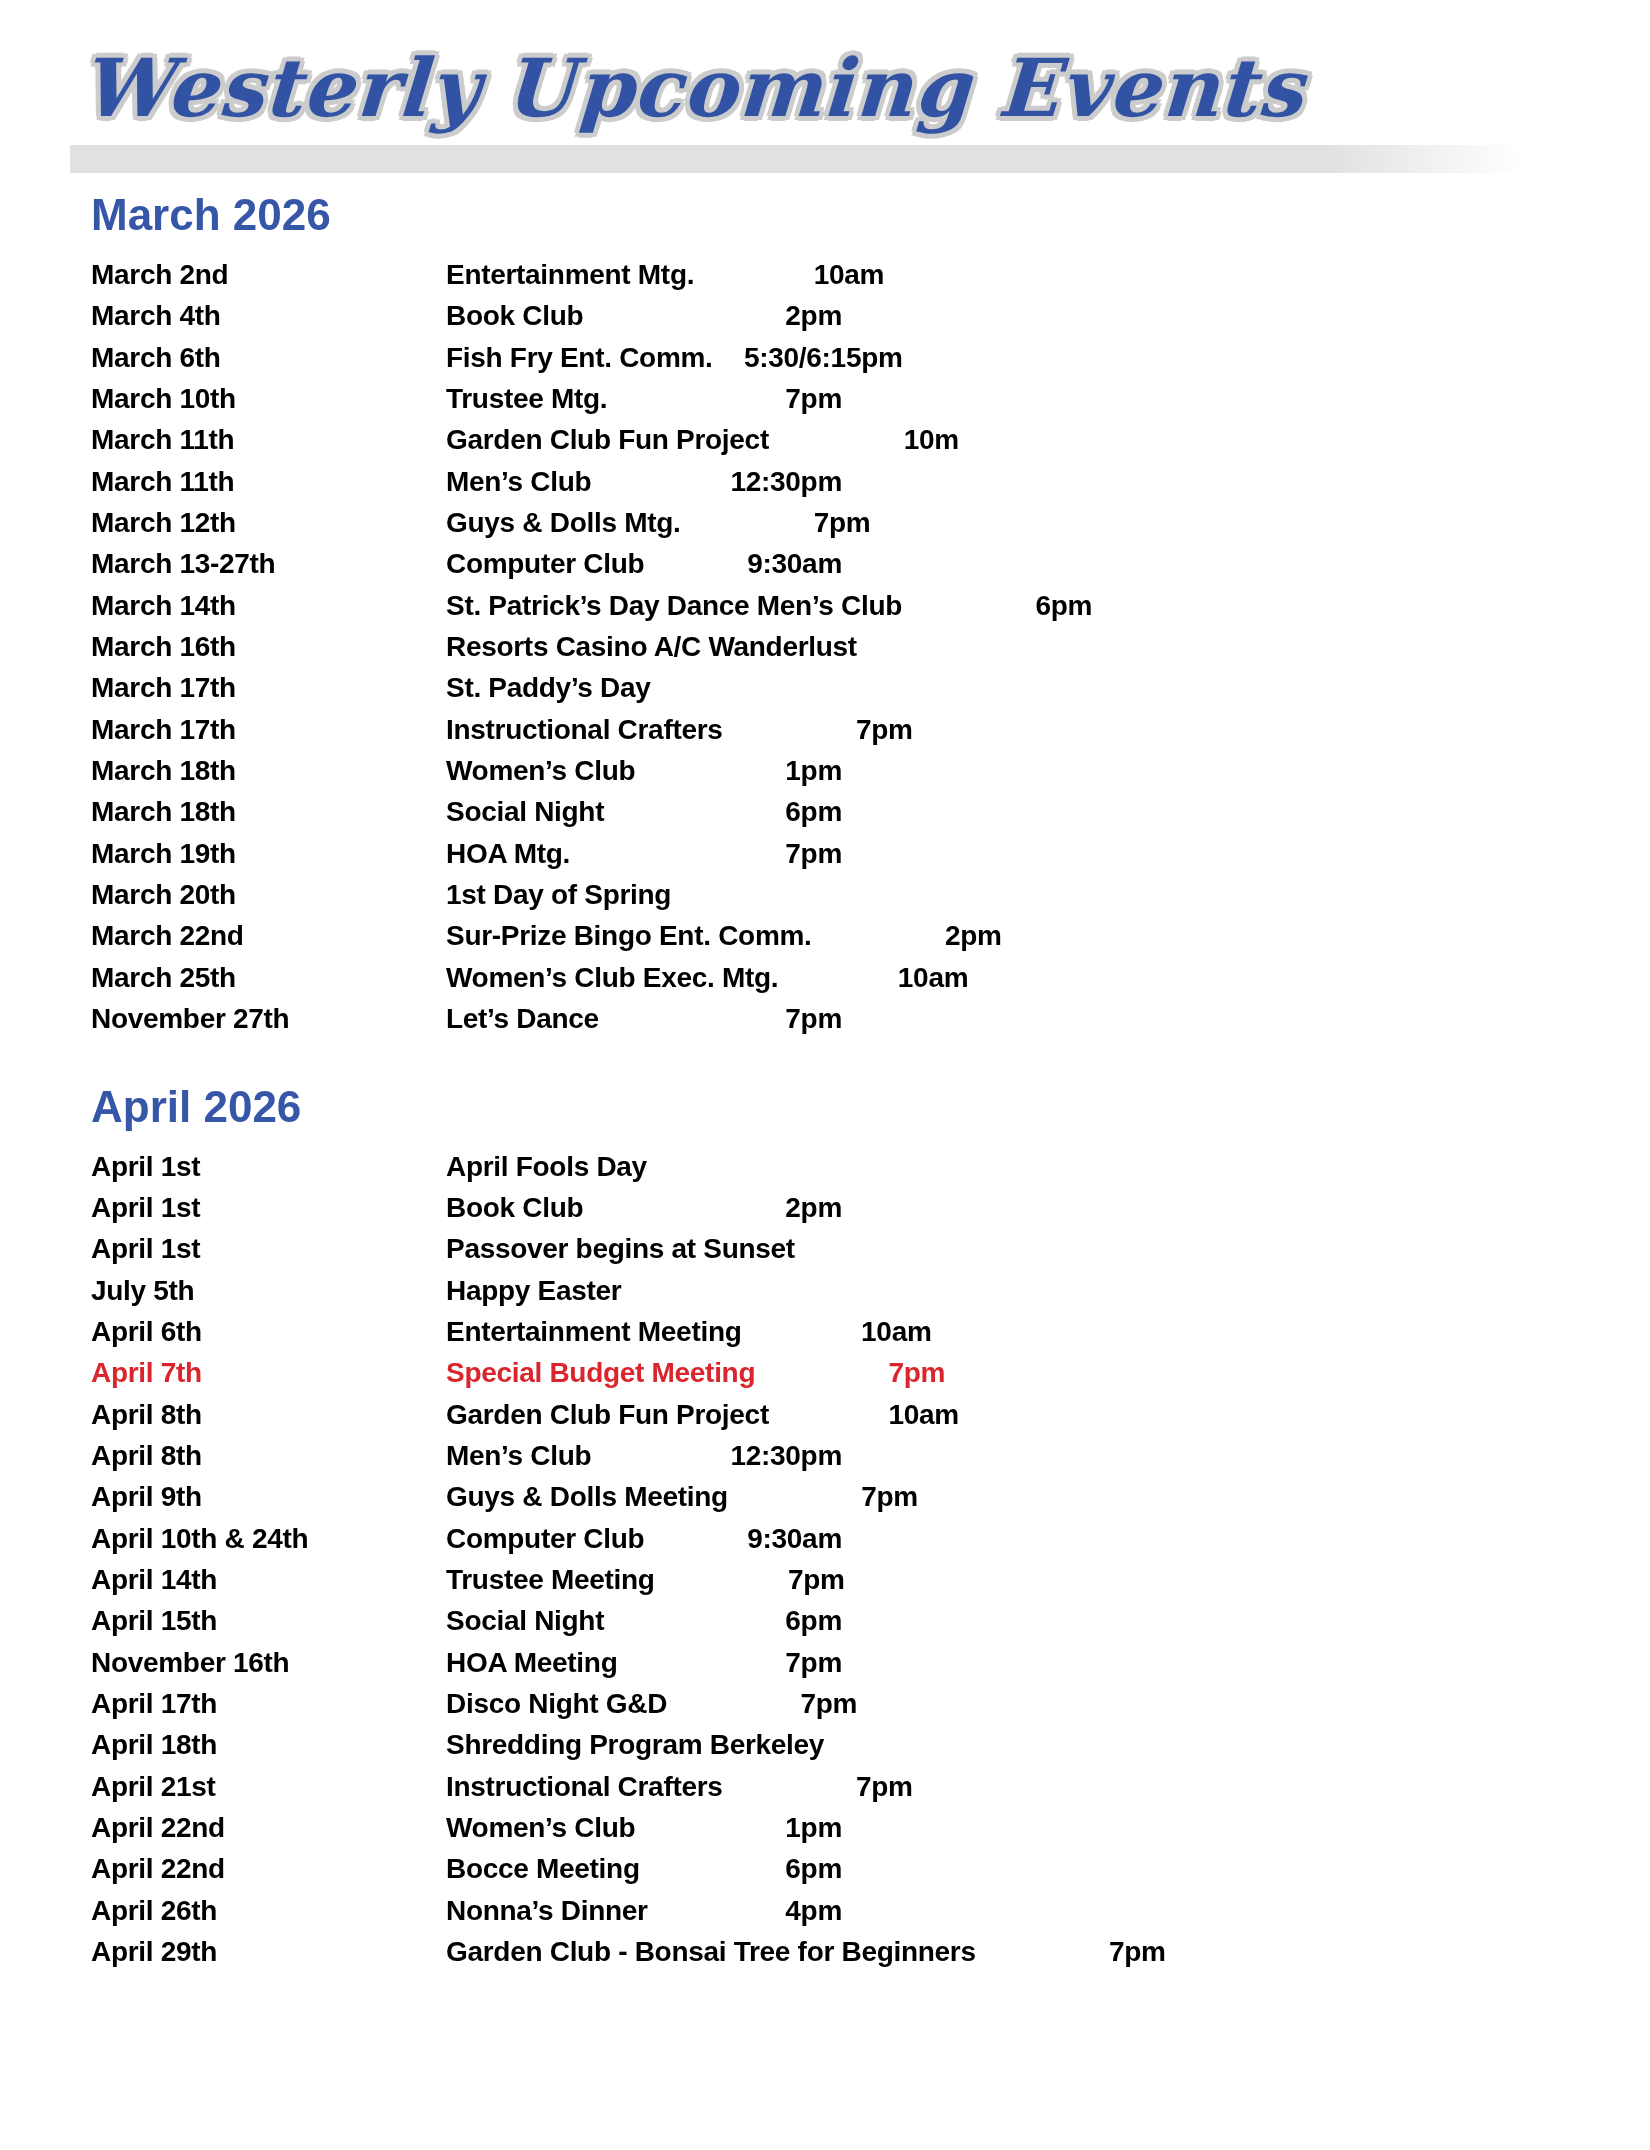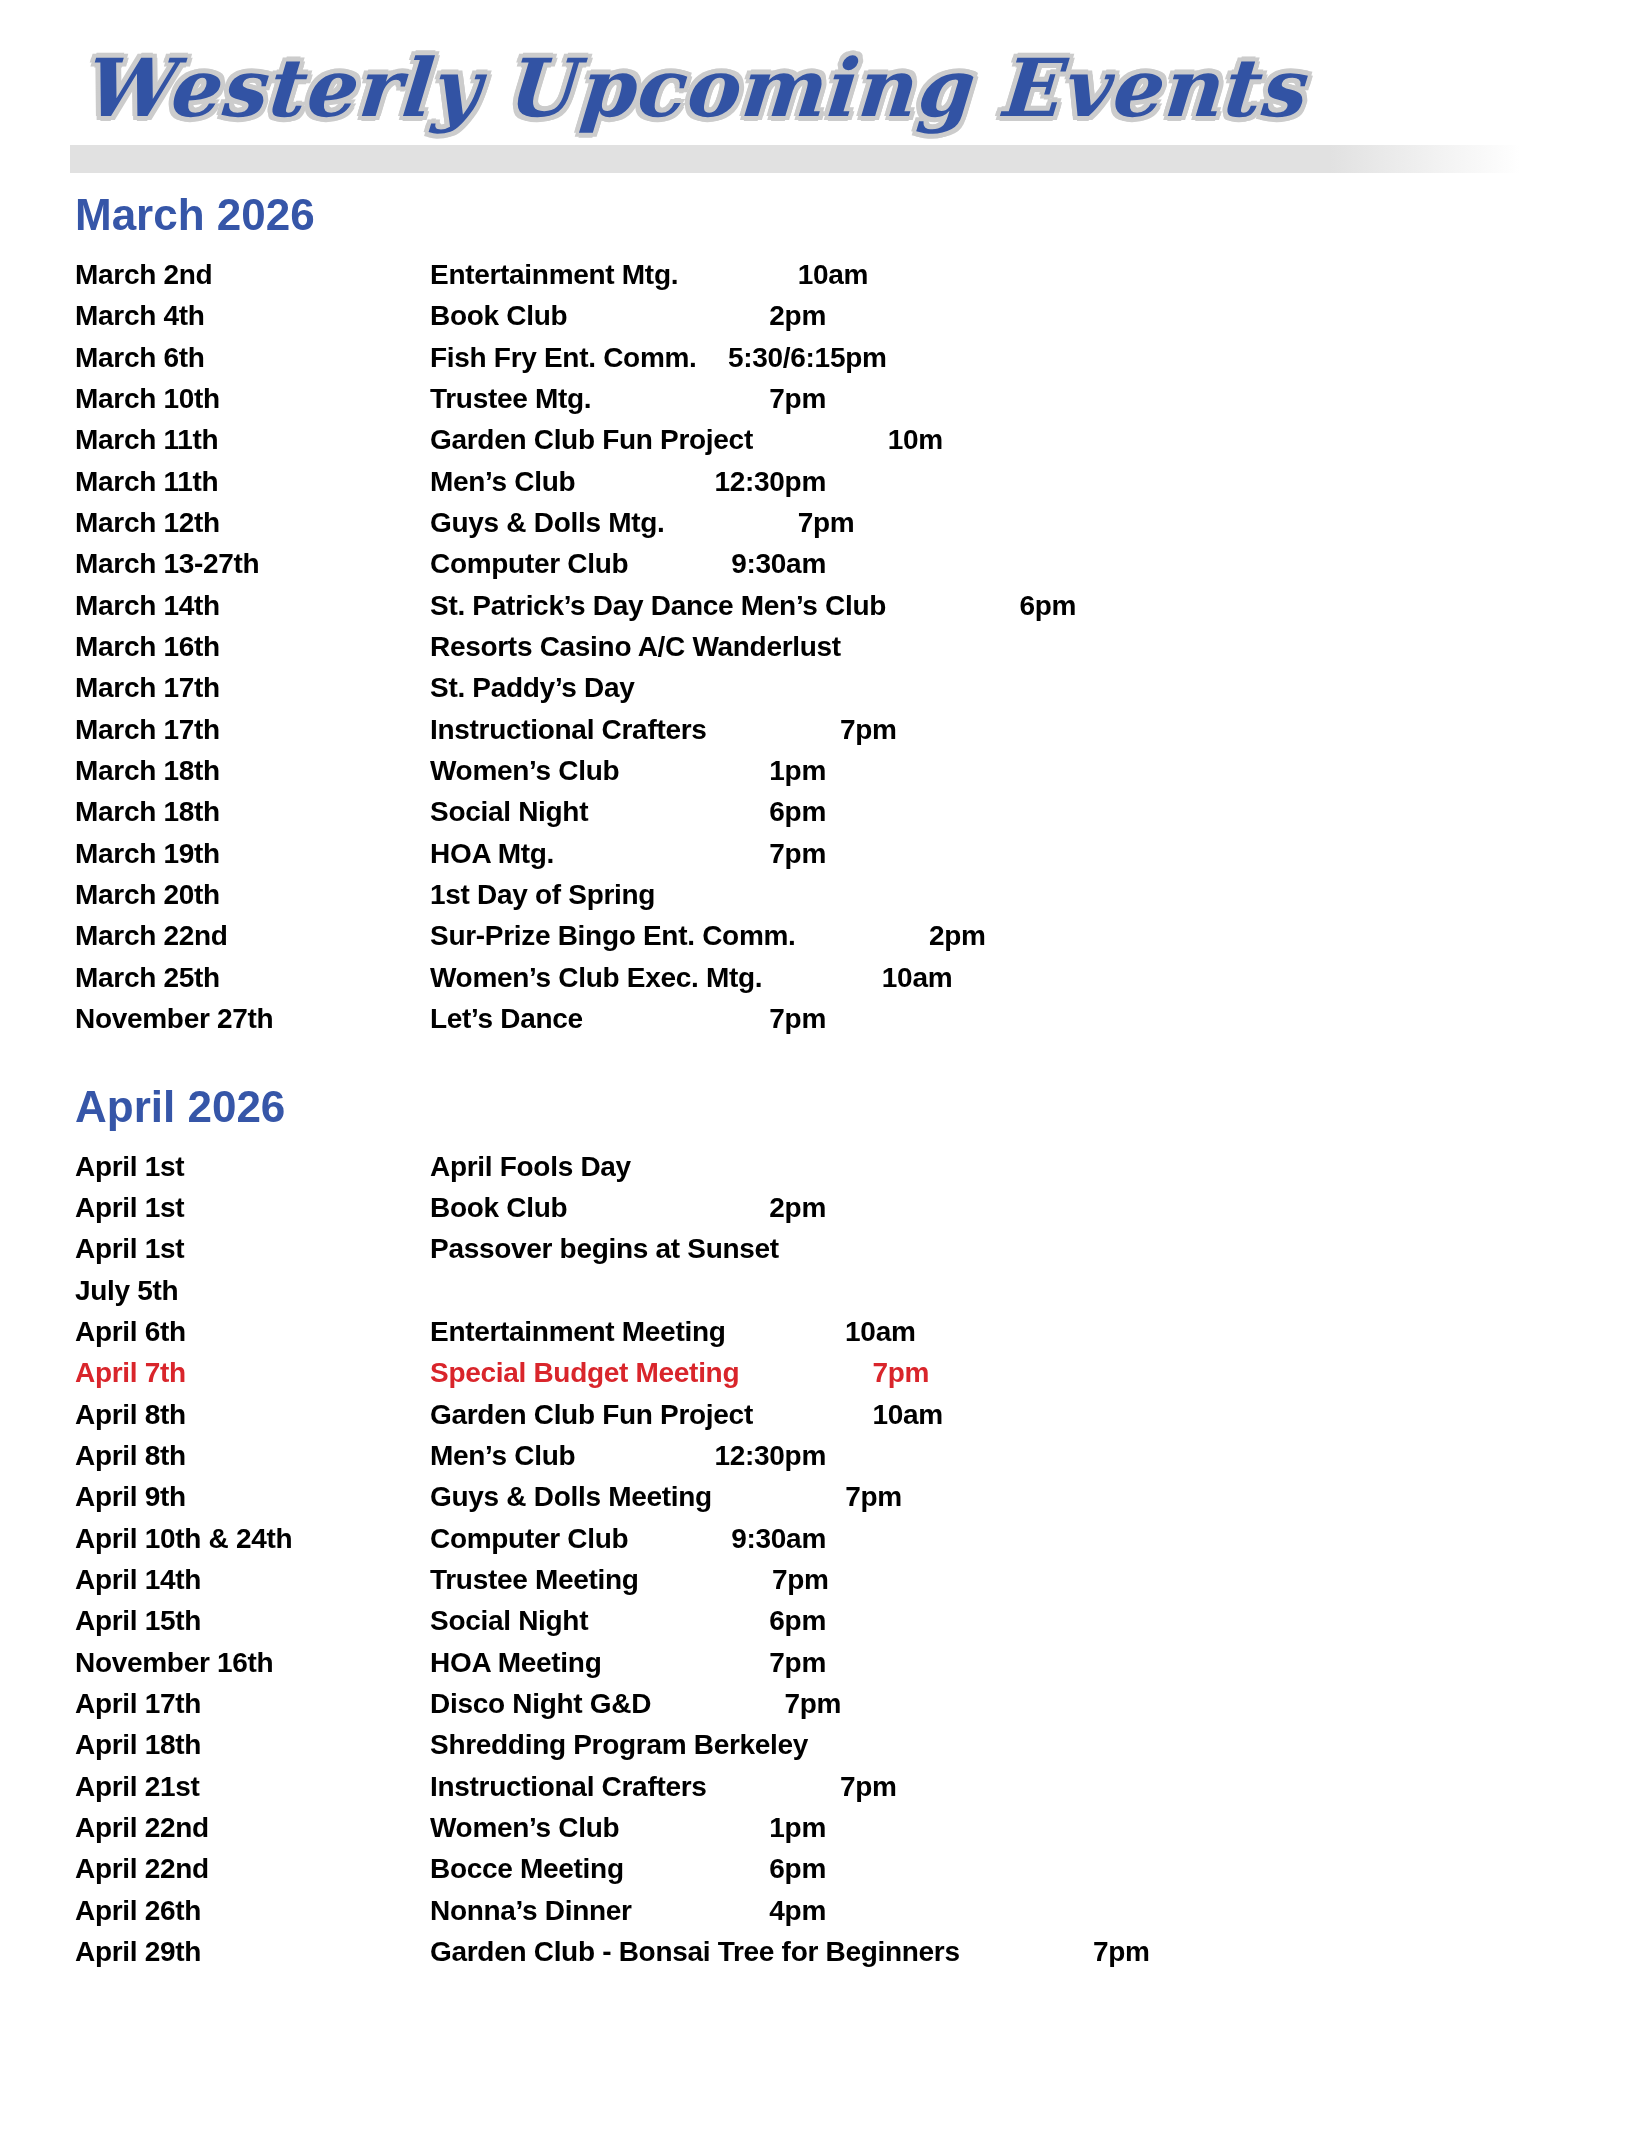--- a/index.html
+++ b/index.html
@@ -48,21 +48,21 @@
     white-space: nowrap;
     text-shadow:
       -4px -4px 0 var(--halo-gray),  4px -4px 0 var(--halo-gray),
       -4px  4px 0 var(--halo-gray),  4px  4px 0 var(--halo-gray),
       -5px  0   0 var(--halo-gray),  5px  0   0 var(--halo-gray),
        0   -5px 0 var(--halo-gray),  0    5px 0 var(--halo-gray);
   }
   
   main {
     position: absolute;
-    top: 0; left: 0;
+    top: 0; left: 16px;
     width: 1371px;
     padding: 192px 545px 0 75px;
     box-sizing: border-box;
   }
   .month-heading {
     margin: 0 0 16px 0;
     font-size: 44px;
     line-height: 1.05;
     font-weight: bold;
     color: var(--heading-blue);
@@ -231,20 +231,21 @@
   </div>
 
   <div class="event-row">
     <span class="cell date">April 1st</span>
     <span class="cell name">Passover begins at Sunset</span>
     <span class="cell time"></span>
   </div>
 
   <div class="event-row">
     <span class="cell date">July 5th</span>
+    <span class="cell name">Happy Easter</span>
     <span class="cell time"></span>
   </div>
 
   <div class="event-row">
     <span class="cell date">April 6th</span>
     <span class="cell name">Entertainment Meeting</span>
     <span class="cell time">10am</span>
   </div>
 
   <div class="event-row highlight">

